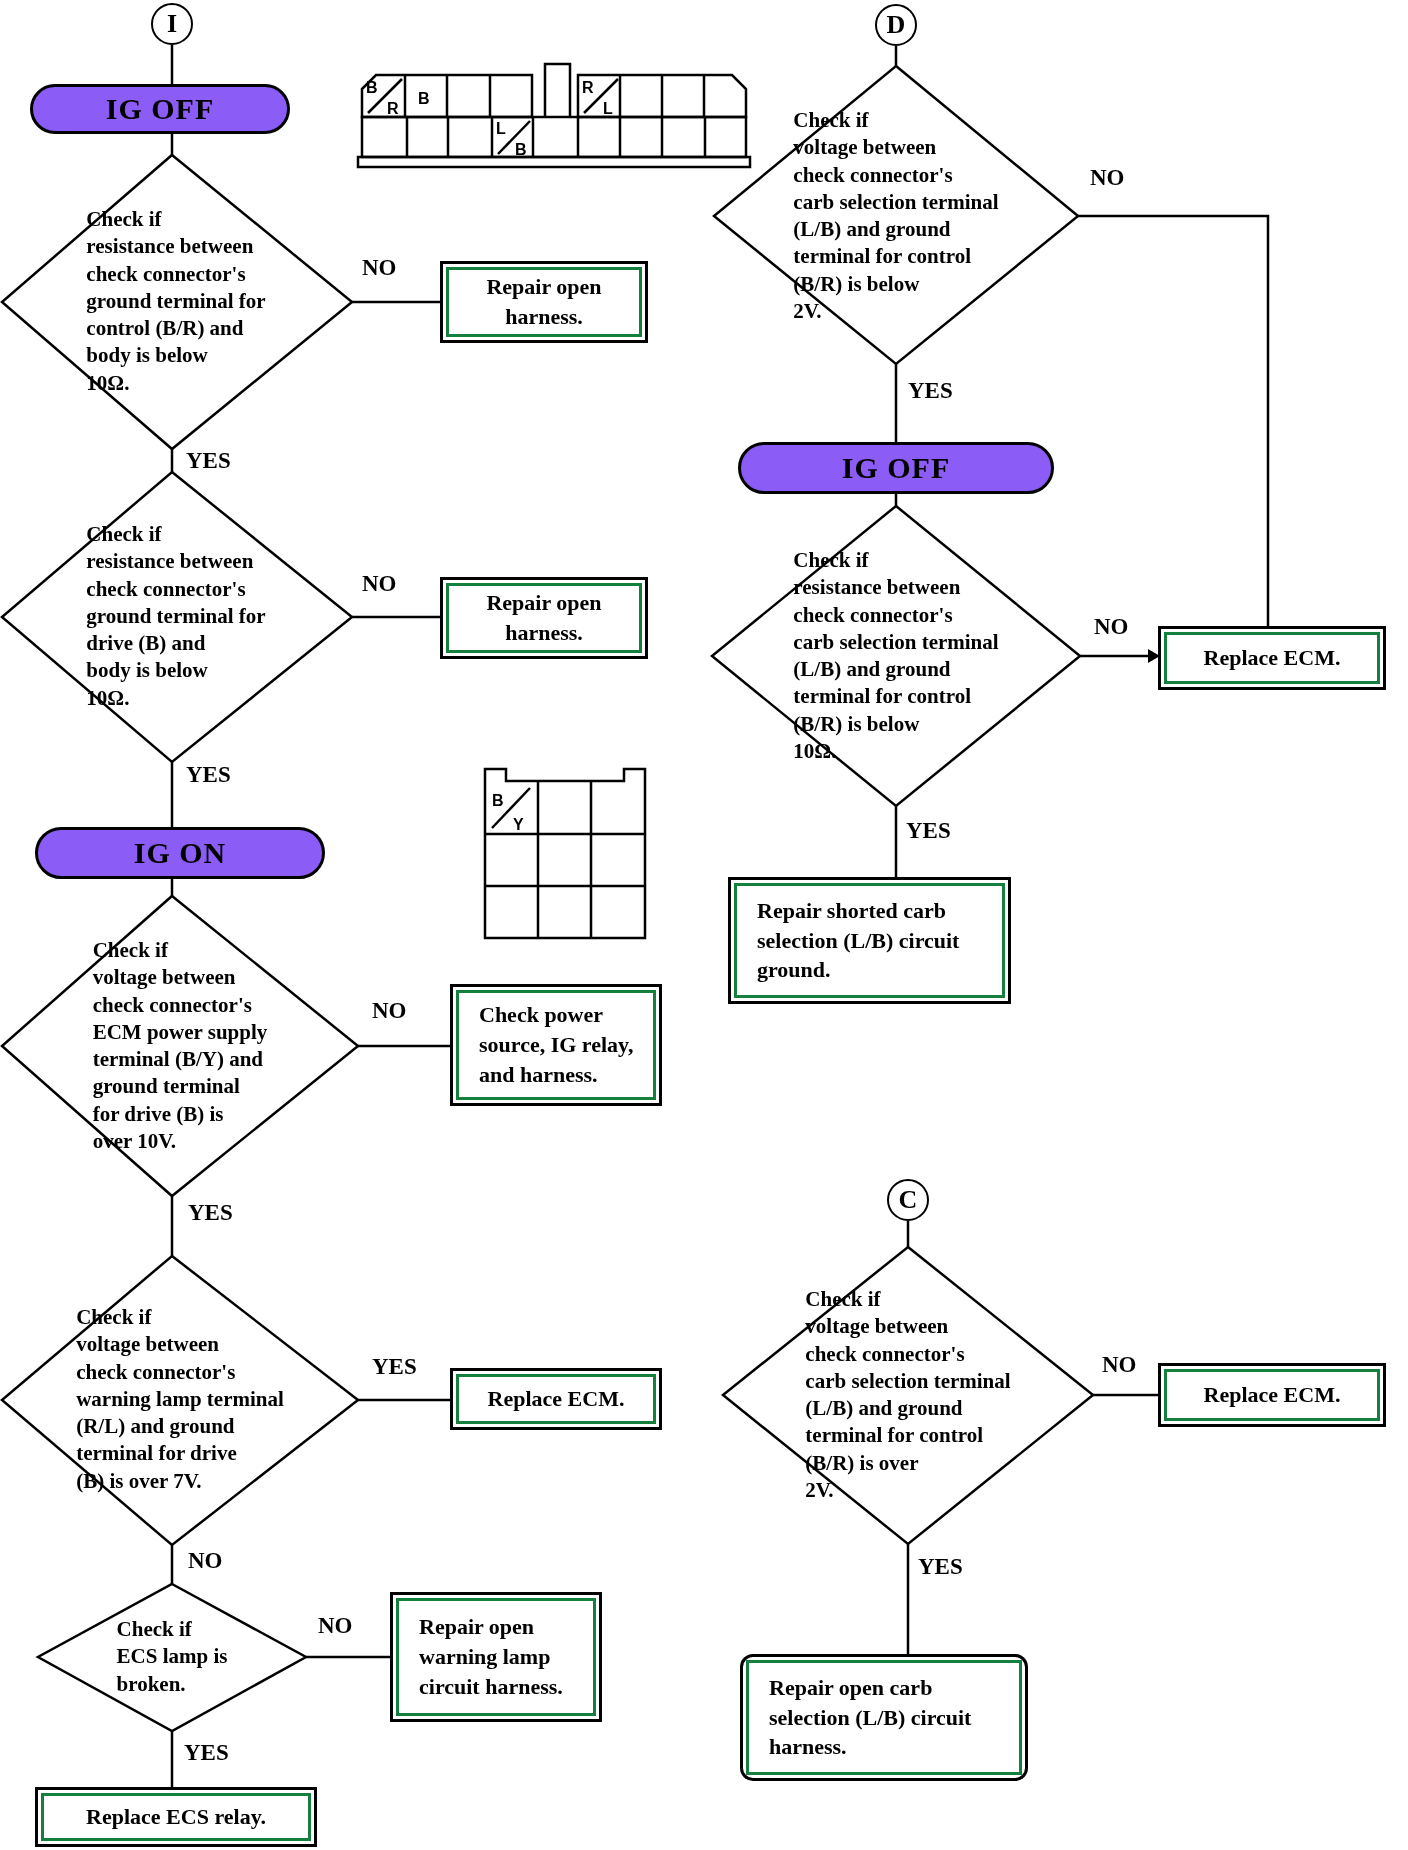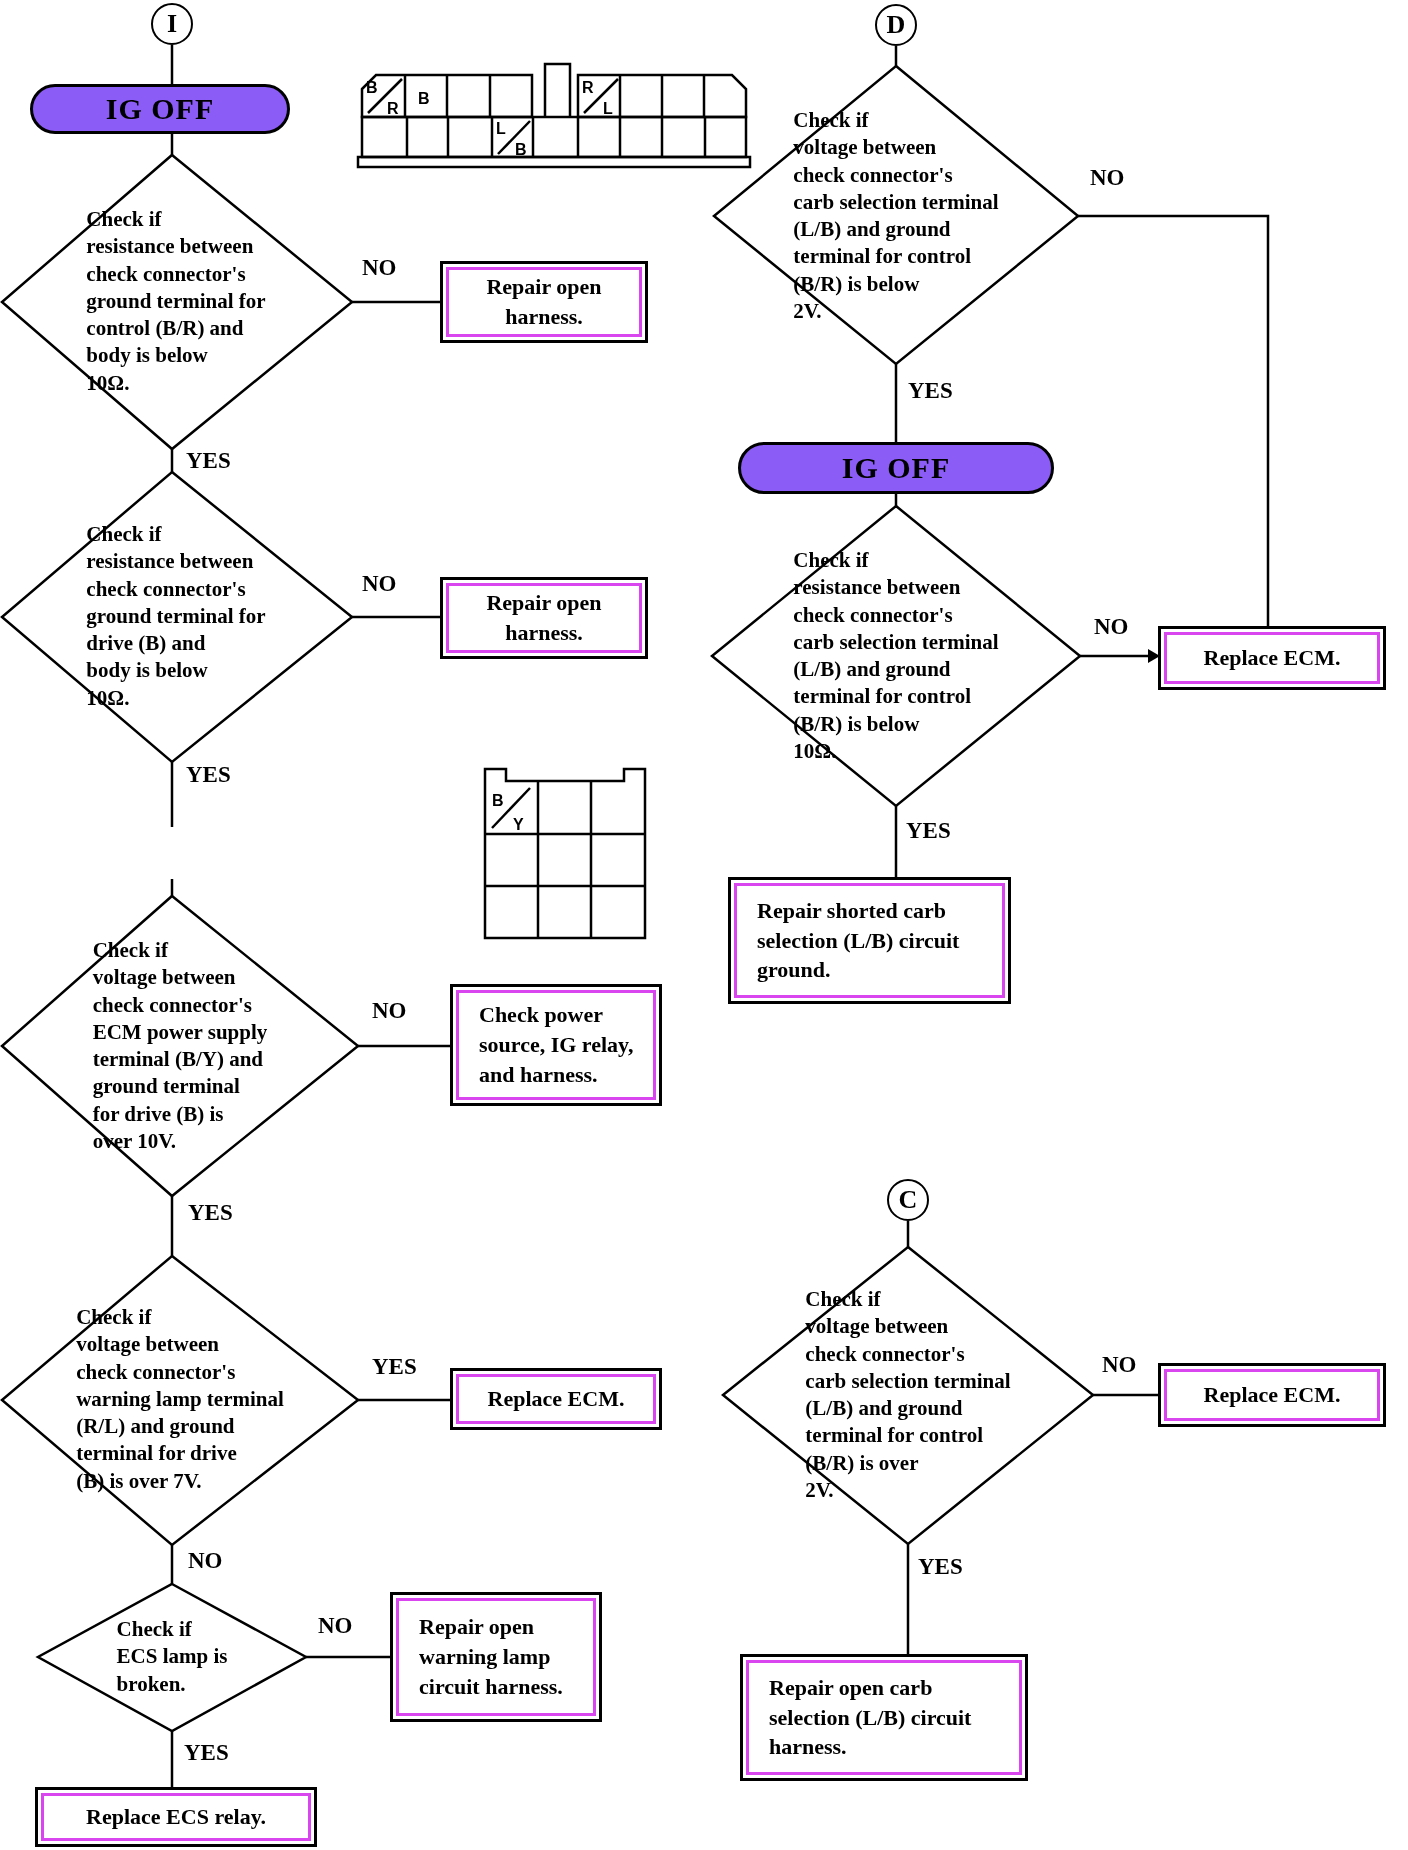--- a/index.html
+++ b/index.html
@@ -18,21 +18,21 @@
   }
   .pill{
     position:absolute;z-index:2;border:3.5px solid #000;border-radius:26px;background:#8b5cf6;
     display:flex;align-items:center;justify-content:center;
     font:bold 30px "Liberation Serif", serif;letter-spacing:1px;box-sizing:border-box;
   }
   .dbox{
     position:absolute;z-index:2;border:3px solid #000;background:#fff;box-sizing:border-box;padding:3px;
   }
   .dbox .inner{
-    border:3px solid #d946ef;width:100%;height:100%;box-sizing:border-box;
+    border:3px solid #15803d;width:100%;height:100%;box-sizing:border-box;
     display:flex;align-items:center;justify-content:center;
     font:bold 22px/1.35 "Liberation Serif", serif;white-space:pre-line;text-align:center;
   }
   .dbox.left .inner{justify-content:flex-start;text-align:left;padding-left:20px;}
   .dtext{
     position:absolute;z-index:2;transform:translate(-50%,-50%);
     font:bold 21px/1.3 "Liberation Serif", serif;white-space:pre-line;text-align:left;
   }
   .lbl{
     position:absolute;z-index:2;font:bold 23px "Liberation Serif", serif;white-space:nowrap;
@@ -128,20 +128,21 @@
       <line class="shape" x1="492" y1="828" x2="530" y2="788" stroke-width="2"></line>
       <text class="pin-label" x="513" y="830">Y</text>
     </g>
   </svg>
 
   <div class="circle" style="left:151px;top:3px;">I</div>
   <div class="circle" style="left:875px;top:4px;">D</div>
   <div class="circle" style="left:887px;top:1179px;">C</div>
 
   <div class="pill" style="left:30px;top:84px;width:260px;height:50px;">IG OFF</div>
+  <div class="pill" style="left:35px;top:827px;width:290px;height:52px;">IG ON</div>
   <div class="pill" style="left:738px;top:442px;width:316px;height:52px;">IG OFF</div>
 
   <div class="dtext" style="left:176px;top:302px;">Check if
 resistance between
 check connector's
 ground terminal for
 control (B/R) and
 body is below
 10Ω.</div>
   <div class="dtext" style="left:176px;top:617px;">Check if
@@ -222,21 +223,21 @@
     <div class="inner">Replace ECM.</div>
   </div>
   <div class="dbox left" style="left:728px;top:877px;width:283px;height:127px;">
     <div class="inner">Repair shorted carb
 selection (L/B) circuit
 ground.</div>
   </div>
   <div class="dbox" style="left:1158px;top:1363px;width:228px;height:64px;">
     <div class="inner">Replace ECM.</div>
   </div>
-  <div class="dbox left" style="left:740px;top:1654px;width:288px;height:127px;">
+  <div class="dbox left" style="left:740px;top:1654px;width:288px;height:127px;border-radius:13px;">
     <div class="inner">Repair open carb
 selection (L/B) circuit
 harness.</div>
   </div>
 
   <div class="lbl" style="left:362px;top:255px;">NO</div>
   <div class="lbl" style="left:186px;top:448px;">YES</div>
   <div class="lbl" style="left:362px;top:571px;">NO</div>
   <div class="lbl" style="left:186px;top:762px;">YES</div>
   <div class="lbl" style="left:372px;top:998px;">NO</div>

